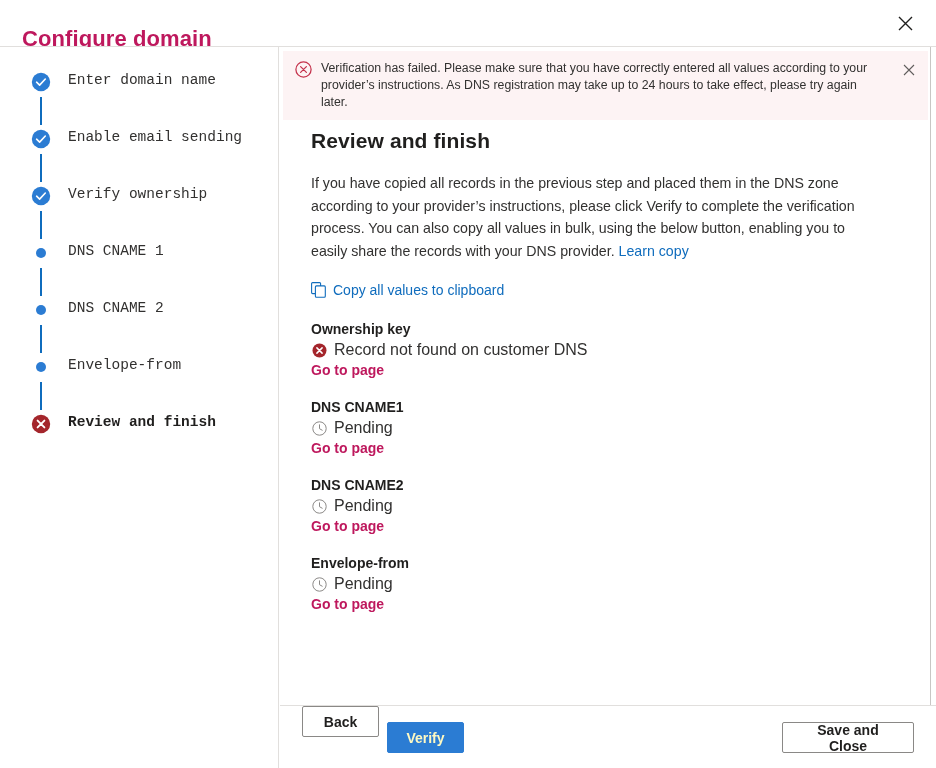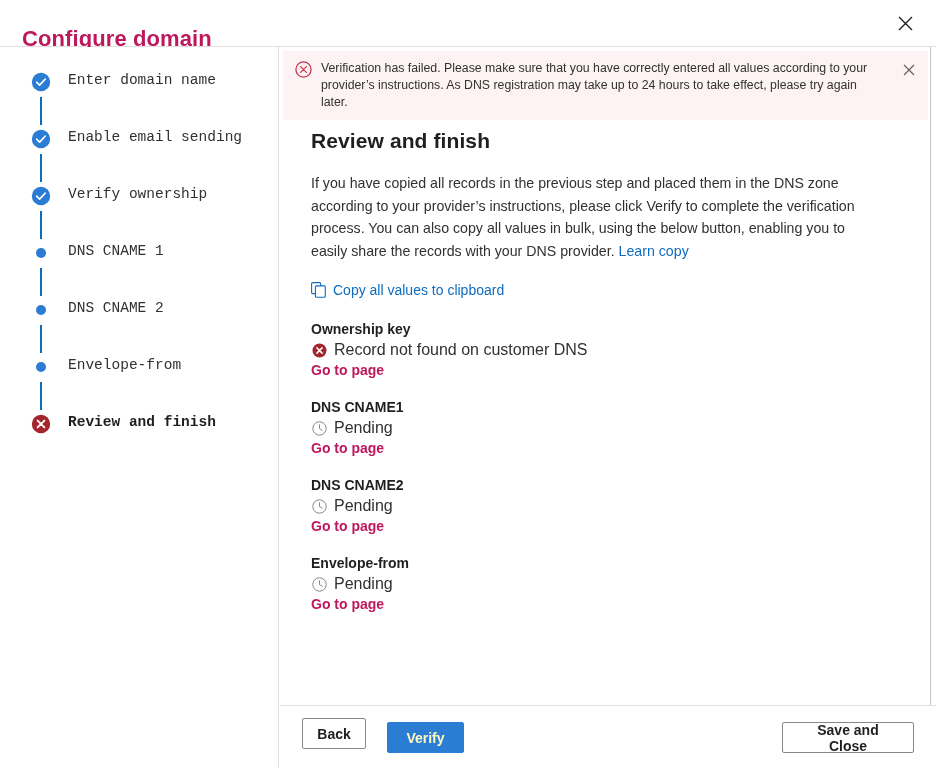--- a/index.html
+++ b/index.html
@@ -281,21 +281,21 @@
   .btn-secondary {
     background: #ffffff;
     border: 1px solid #8a8886;
     color: #201f1e;
   }
   .btn-primary {
     background: #2b7cd3;
     border: 1px solid #2b7cd3;
     color: #fef9c3;
   }
-  .btn-back  { left: 22px;  top: 12px; width: 64px; text-align: right; }
+  .btn-back  { left: 22px;  top: 0; width: 77px; text-align: right; }
   .btn-verify{ left: 107px; top: 16px; width: 77px; }
   .btn-saveclose { right: 22px; top: 16px; width: 132px; }
 </style>
 </head>
 <body>
 
 <div id="app">
 
   <div class="titlebar">
     <div class="titlebar-title">Configure domain</div>

